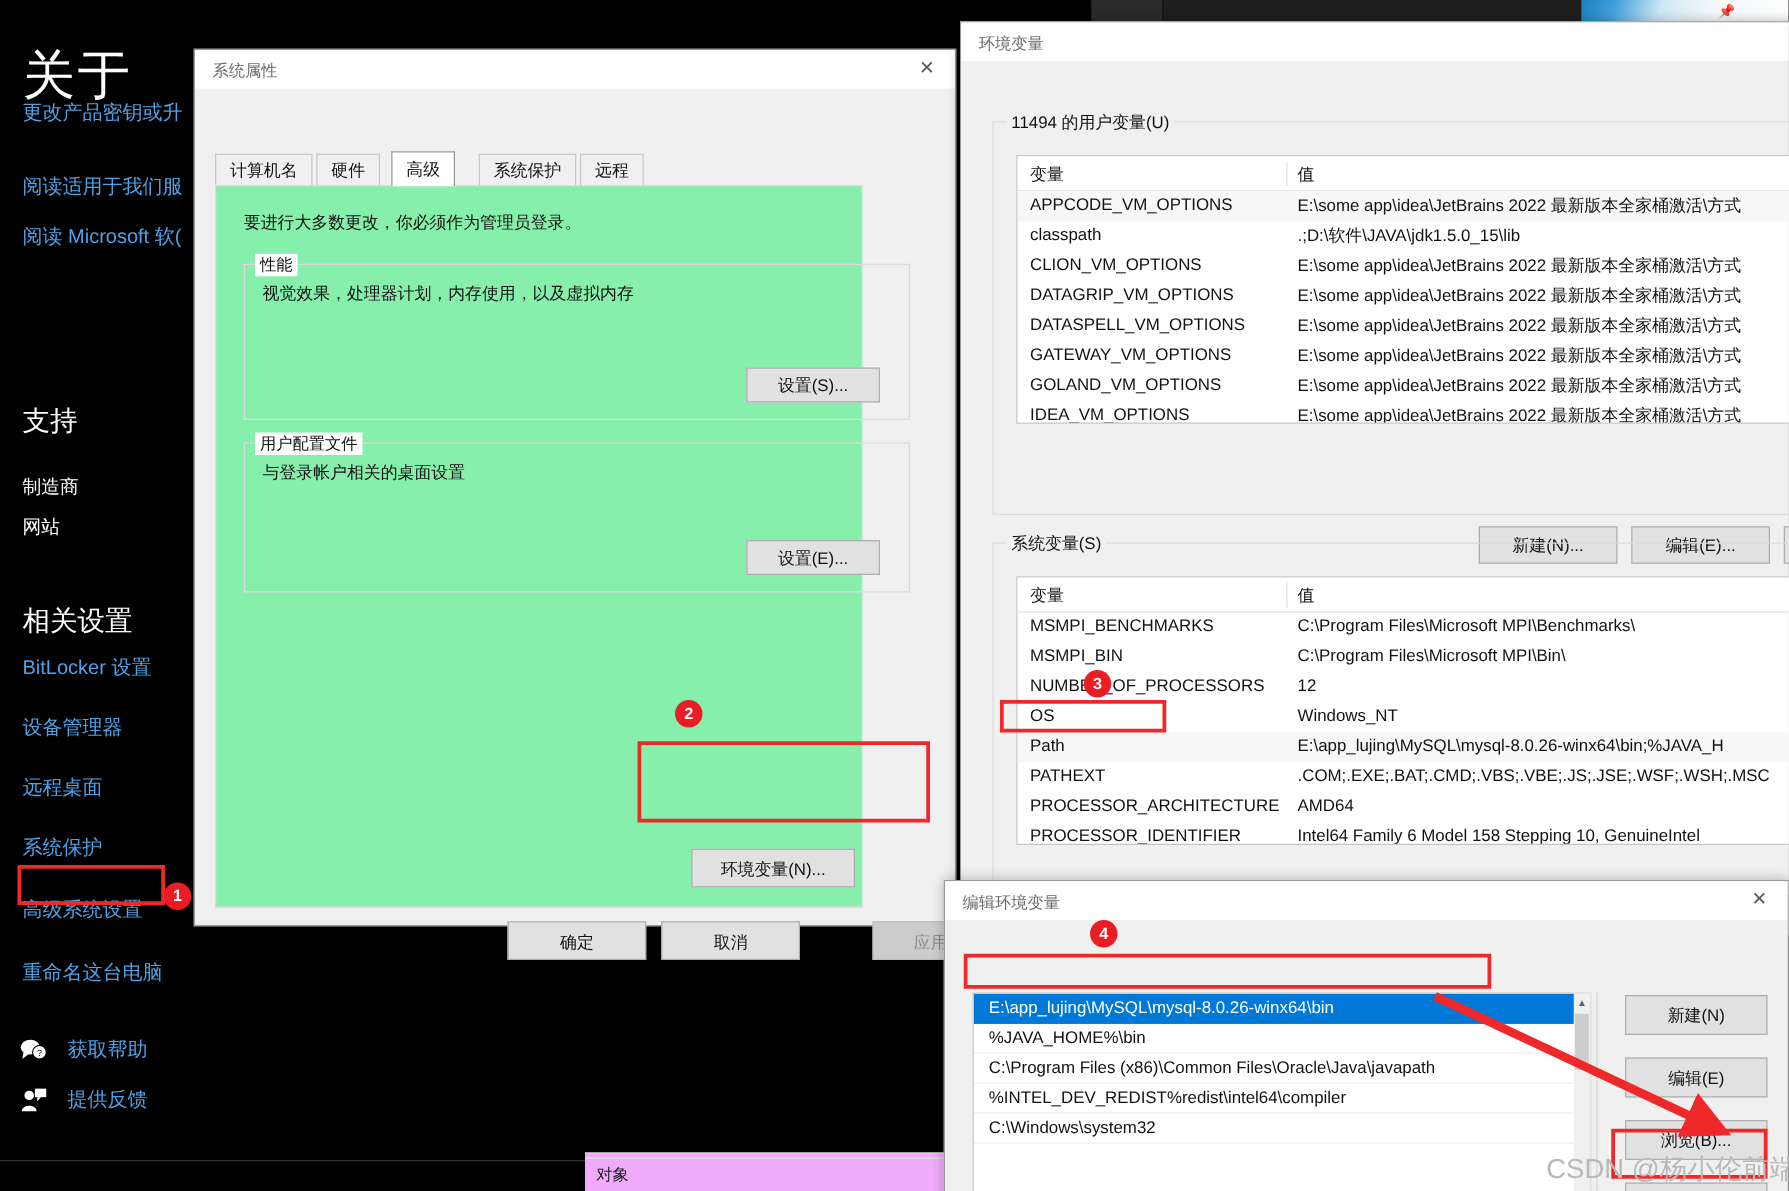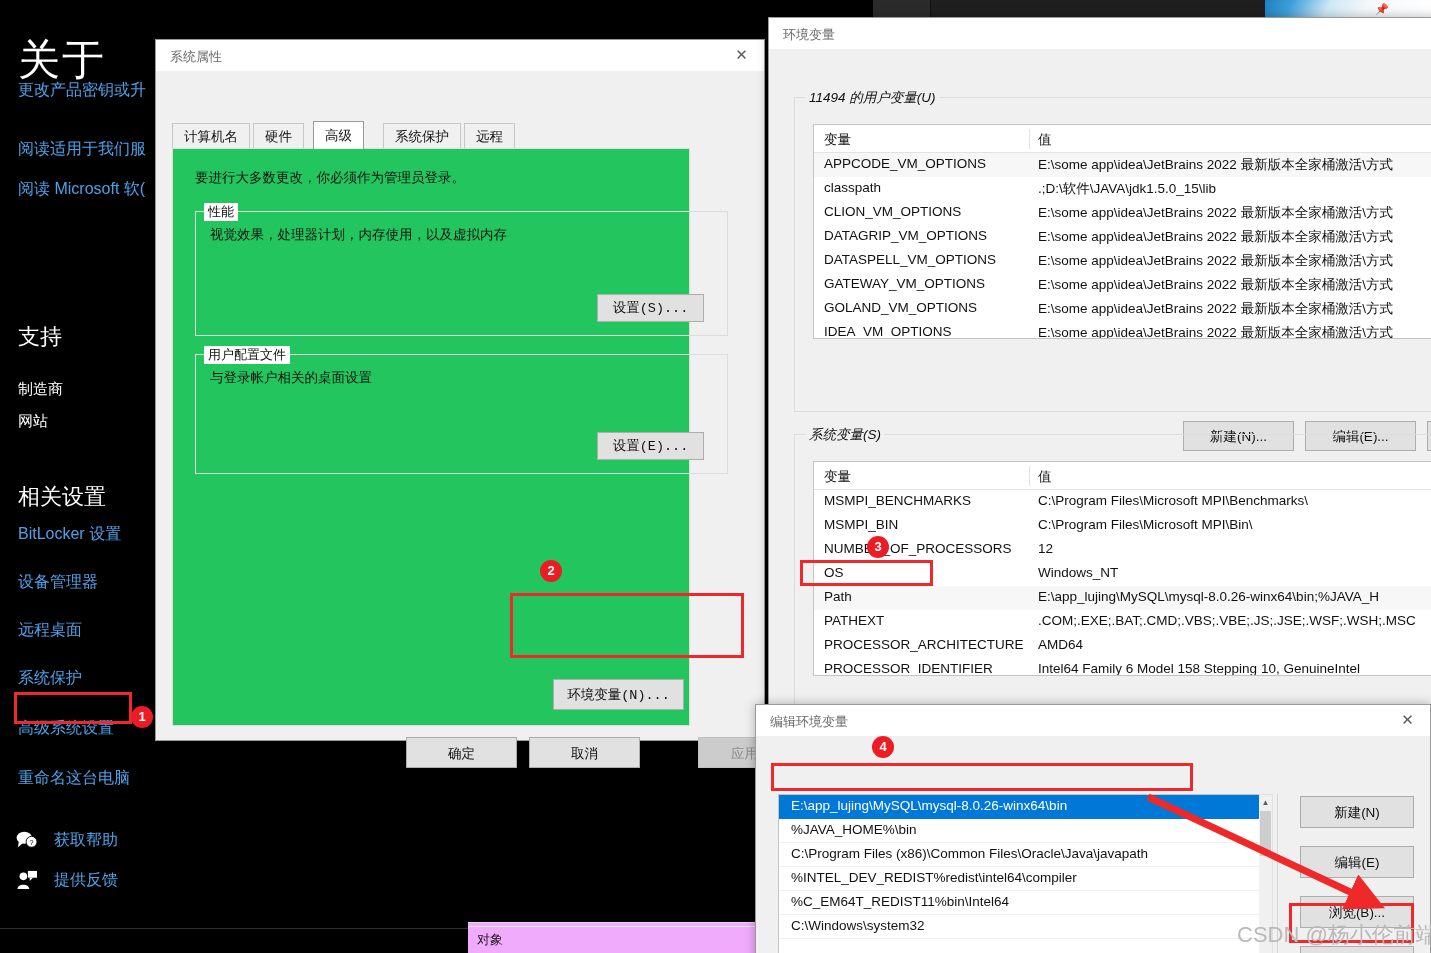--- a/index.html
+++ b/index.html
@@ -49,34 +49,34 @@
       font-size:15px; line-height:30px; text-align:center; cursor:default; }
 
   
   #sysprops { left:155px; top:39px; width:610px; height:702px; z-index:5; }
   #sysprops .body { position:absolute; left:0; top:31px; right:0; bottom:0; background:#f0f0f0; }
   .tabstrip { position:absolute; left:16px; top:50px; height:28px; }
   .tab { position:absolute; top:2px; height:26px; padding:0 11px; line-height:26px;
       background:#f0f0f0; border:1px solid #c8c8c8; border-bottom:none; font-size:13.5px; color:#111;
       white-space:nowrap; }
   .tab.active { top:0; height:28px; line-height:28px; background:#fff; border-color:#9a9a9a; z-index:3; font-weight:400; }
-  .tab-panel { position:absolute; left:16px; top:77px; width:518px; height:578px; background:#22c55e; border:1px solid #dcdcdc;font-family:Liberation Mono, monospace; }
+  .tab-panel { position:absolute; left:16px; top:77px; width:518px; height:578px; background:#86efac; border:1px solid #dcdcdc; }
   .tp-note { position:absolute; left:22px; top:20px; font-size:13.5px; color:#111; }
   .fieldset { position:absolute; border:1px solid #dcdcdc; }
   .fs-legend { position:absolute; top:-9px; left:8px; background:#fff; padding:0 4px; font-size:13px; color:#111; }
   .fs-desc { position:absolute; left:14px; top:14px; font-size:13.5px; color:#111; }
   .btn { position:absolute; background:#e1e1e1; border:1px solid #adadad; font-size:13.5px; color:#111;
       text-align:center; white-space:nowrap; cursor:default; }
   .btn.disabled { color:#8d8d8d; background:#cccccc; border-color:#bfbfbf;margin-left:46px; }
 
   
   #envvars { left:768px; top:17px; width:700px; height:700px; z-index:6; }
   #envvars .body { position:absolute; left:0; top:31px; right:0; bottom:0; background:#f0f0f0; }
   .ev-group { position:absolute; border:1px solid #dcdcdc; }
-  .ev-legend { position:absolute; top:-9px; left:10px; background:#f0f0f0; padding:0 4px; font-size:13.5px; color:#111;font-style:italic; }
+  .ev-legend { position:absolute; top:-9px; left:10px; background:#f0f0f0; padding:0 4px; font-size:13.5px; color:#111; }
   .ev-table { position:absolute; background:#fff; border:1px solid #c4c4c4; overflow:hidden; }
   .ev-head { position:absolute; left:0; top:0; right:0; height:28px; background:#fff; border-bottom:1px solid #e2e2e2; }
   .ev-head .c1 { position:absolute; left:10px; top:6px; font-size:13.5px; color:#111; }
   .ev-head .c2 { position:absolute; left:224px; top:6px; font-size:13.5px; color:#111; }
   .ev-head .vsep { position:absolute; left:215px; top:4px; width:1px; height:20px; background:#e2e2e2; }
   .ev-rows { position:absolute; left:0; top:28px; right:0; bottom:0; }
   .ev-row { position:relative; height:24px; white-space:nowrap; overflow:hidden; }
   .ev-row.alt { background:#f7f7f7; }
   .ev-row .k { position:absolute; left:10px; top:3px; font-size:13.5px; color:#111; }
   .ev-row .v { position:absolute; left:224px; top:3px; font-size:13.5px; color:#111; }
@@ -309,21 +309,20 @@
     <div class="win-title-text">编辑环境变量</div>
     <div class="win-close">✕</div>
   </div>
   <div class="body">
 
     <div class="list">
       <div class="list-row sel">E:\app_lujing\MySQL\mysql-8.0.26-winx64\bin</div>
       <div class="list-row">%JAVA_HOME%\bin</div>
       <div class="list-row">C:\Program Files (x86)\Common Files\Oracle\Java\javapath</div>
       <div class="list-row">%INTEL_DEV_REDIST%redist\intel64\compiler</div>
-      <div class="list-row">%C_EM64T_REDIST11%bin\Intel64</div>
       <div class="list-row">C:\Windows\system32</div>
 
     </div>
 
     <div class="scrollbar">
       <div class="sb-up">▲</div>
       <div class="sb-thumb"></div>
     </div>
     <div class="vdiv"></div>
 

